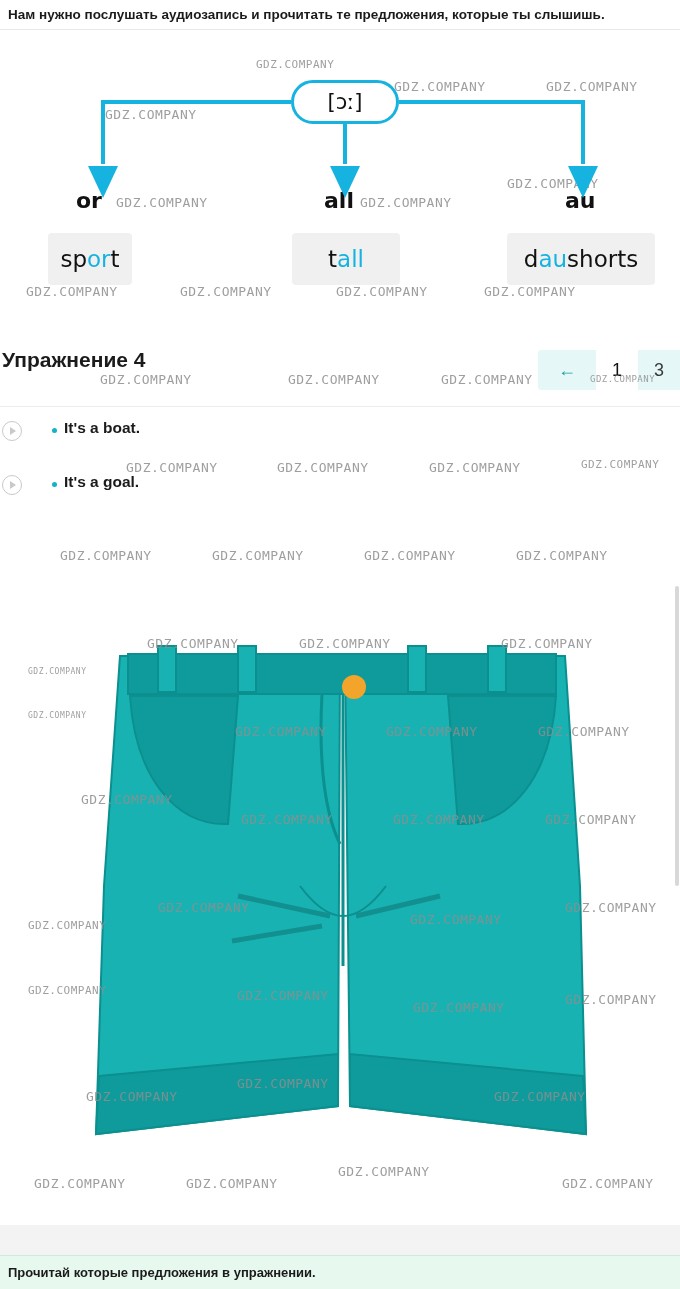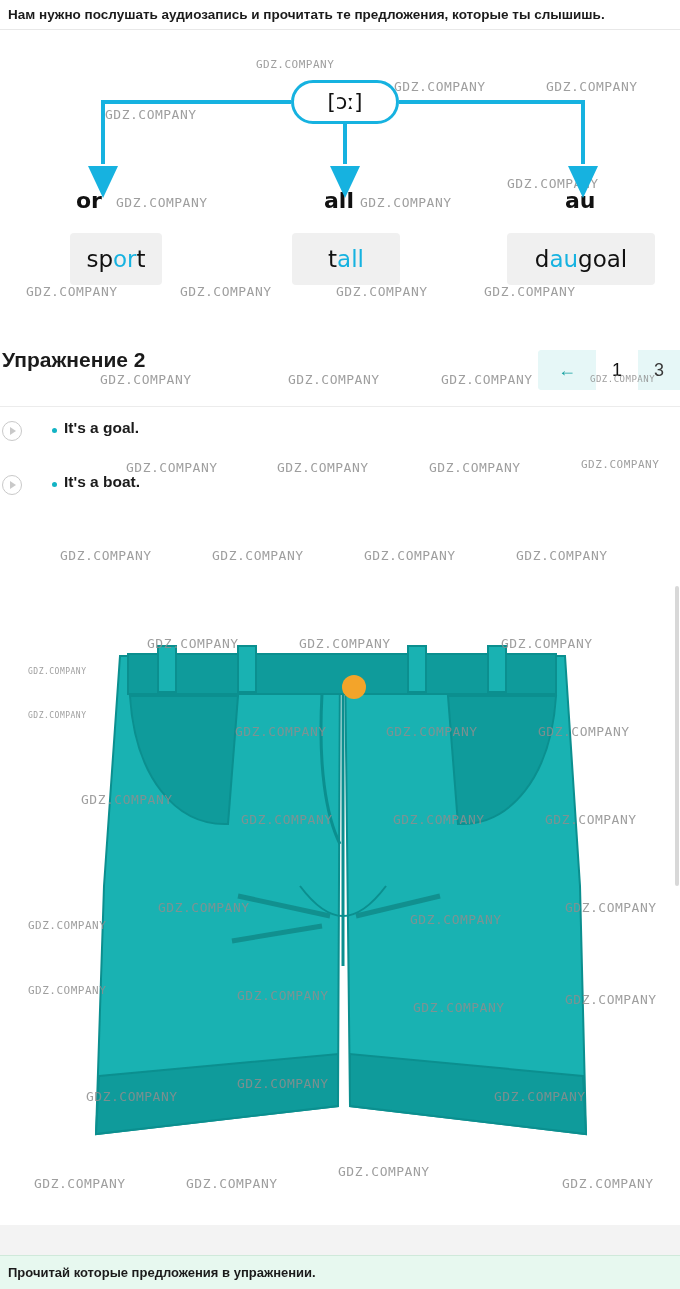--- a/index.html
+++ b/index.html
@@ -67,21 +67,21 @@
   .chip {
     position: absolute;
     height: 52px;
     background: #f0f0f0;
     border-radius: 4px;
     display: flex; align-items: center; justify-content: center;
     font-size: 23px;
     font-family: "DejaVu Sans", sans-serif;
     color: #111;
   }
-  .chip-sport { left: 48px;  top: 201px; width: 92px; margin-left: 22px; }
+  .chip-sport { left: 48px;  top: 201px; width: 84px; }
   .chip-tall  { left: 292px; top: 201px; width: 108px; }
   .chip-daughter { left: 507px; top: 201px; width: 148px; }
   .hl { color: #16b2e0; }
 
   svg.connectors {
     position: absolute;
     left: 0; top: 0;
     width: 680px; height: 290px;
     z-index: 2;
   }
@@ -250,47 +250,47 @@
         <span>t</span>
     </div>
     <div class="chip chip-tall">
       <span>t</span>
         <span class="hl">all</span>
         <span></span>
     </div>
     <div class="chip chip-daughter">
       <span>d</span>
         <span class="hl">au</span>
-        <span>goal</span>
+        <span>shorts</span>
     </div>
   </div>
 
   <div class="exercise-header">
-    <div class="exercise-title">Упражнение 2</div>
+    <div class="exercise-title">Упражнение 4</div>
     <div class="pager">
       <div class="pager-btn">←</div>
       <div class="pager-num active">1</div>
       <div class="pager-num">3</div>
     </div>
   </div>
 
   <div class="answers">
     <div class="answer-row">
       <div class="play-btn">
           <div class="tri"></div>
         </div>
       <div class="bullet"></div>
-      <div class="answer-text">It's a goal.</div>
+      <div class="answer-text">It's a boat.</div>
     </div>
     <div class="answer-row">
       <div class="play-btn">
           <div class="tri"></div>
         </div>
       <div class="bullet"></div>
-      <div class="answer-text">It's a boat.</div>
+      <div class="answer-text">It's a goal.</div>
     </div>
   </div>
 
   <div class="shorts-wrap">
     <svg viewBox="0 0 680 640" width="680" height="640">
 
       <path d="M96,75 L343,75 L343,545 L96,545 Z" fill="none"></path>
       <path d="M120,70 L340,70 L338,520 L96,548 L104,300 Z" fill="#19b2b2" stroke="#0b8f8f" stroke-width="2"></path>
 
       <path d="M345,70 L565,70 L580,300 L586,548 L350,520 Z" fill="#19b2b2" stroke="#0b8f8f" stroke-width="2"></path>

